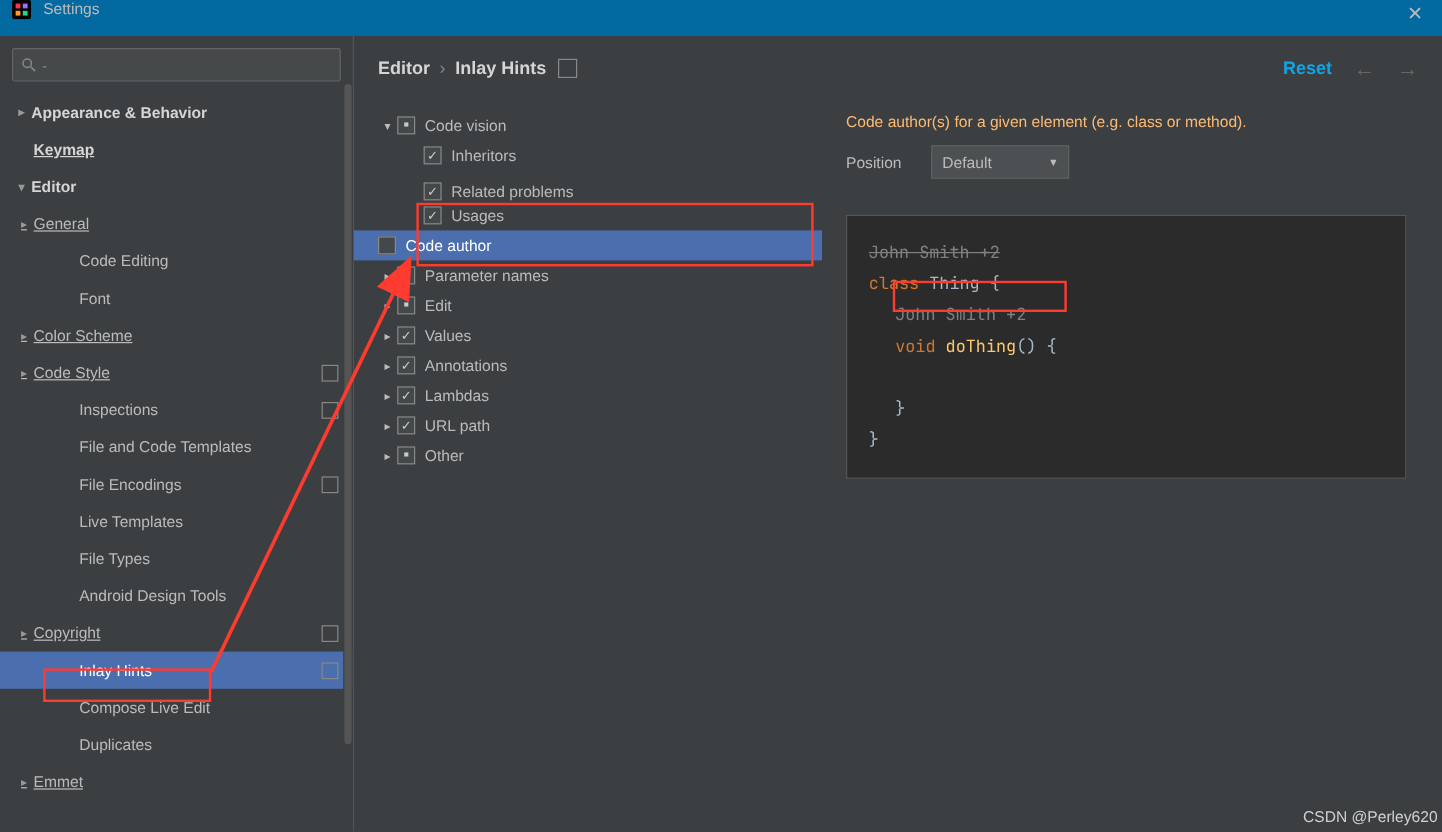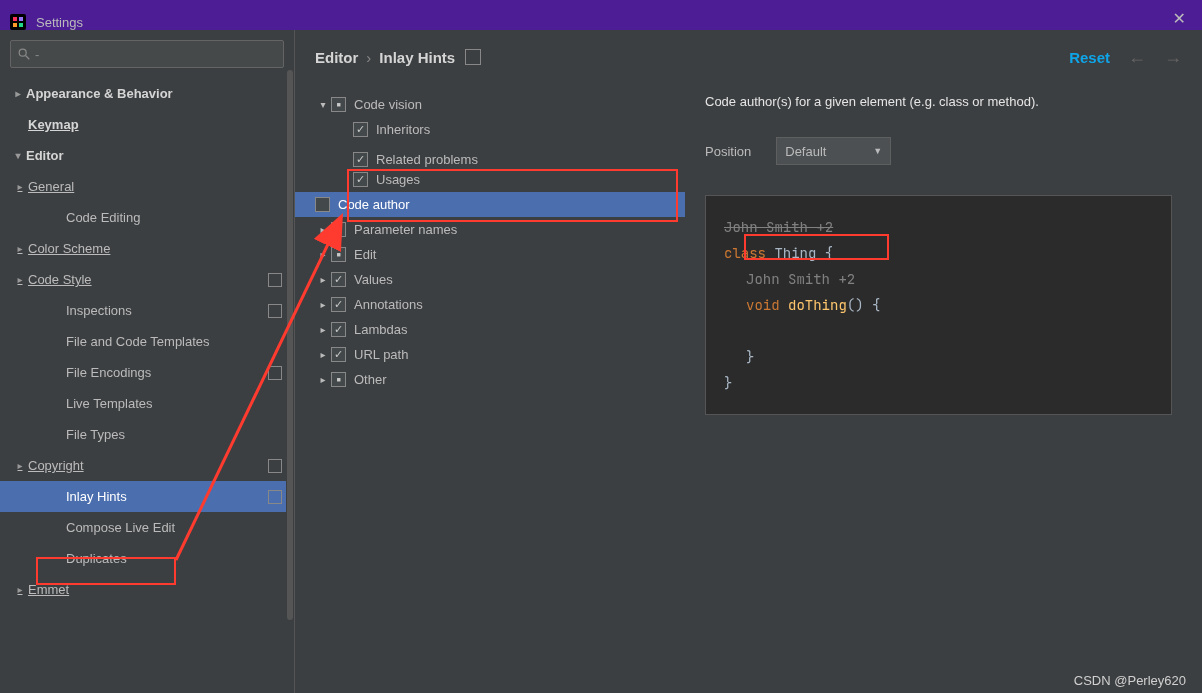--- a/index.html
+++ b/index.html
@@ -9,23 +9,23 @@
   font-family: "Segoe UI", Arial, sans-serif;
   font-size: 13px;
   color: #bbbbbb;
   overflow: hidden;
   position: relative;
 }
 
 
 .titlebar {
   height: 30px;
-  background: #4c1d95;
-  display: flex;
-  align-items: flex-end;
+  background: #0369a1;
+  display: flex;
+  align-items: flex-start;
   padding: 0 10px;
   color: #bbbbbb;
 }
 .titlebar .app-icon {
   width: 16px; height: 16px;
   margin-right: 10px;
   display: inline-flex;
 }
 .titlebar .title { font-weight: normal; }
 .titlebar .close {
@@ -175,21 +175,21 @@
   font-size: 11px;
   color: #bbb;
 }
 .mt-item .cb.checked::before { content:"✓"; color:#c9c9c9;}
 .mt-item .cb.mixed::before { content:"■"; font-size:7px; color:#c9c9c9;}
 
 .right {
   flex: 1;
   padding: 10px 30px 10px 20px;
 }
-.desc { color: #e5e5e5; margin-bottom: 28px; }
+.desc { color: #fdba74; margin-bottom: 12px; }
 .position-row {
   display:flex; align-items:center; margin-bottom:30px;
 }
 .position-row .lbl { margin-right: 25px; }
 .position-row .dropdown {
   width: 115px; height: 28px;
   background: #4c5052;
   border: 1px solid #5e6060;
   display:flex; align-items:center; padding:0 8px;
   color:#bbb;
@@ -223,21 +223,21 @@
   top: 0; left: 0;
   width: 1202px; height: 693px;
   pointer-events: none;
 }
 .redbox {
   position: absolute;
   border: 2px solid #ff3b30;
 }
 
 .watermark {
-  position:absolute; right:16px; bottom:5px;
+  position:absolute; right:4px; bottom:5px;
   color:#d0d0d0; font-size:13px;
 }
 </style>
 </head>
 <body>
 
 <div class="titlebar">
   <span class="app-icon">
     <svg viewBox="0 0 16 16">
         <rect width="16" height="16" rx="2" fill="#000"></rect>
@@ -275,20 +275,24 @@
           <span class="tree-label">Editor</span>
         </div>
         <div class="tree-item ind1">
           <span class="tree-arrow">▸</span>
           <span class="tree-label">General</span>
         </div>
         <div class="tree-item ind2">
           <span class="tree-arrow"></span>
           <span class="tree-label">Code Editing</span>
         </div>
+        <div class="tree-item ind2">
+          <span class="tree-arrow"></span>
+          <span class="tree-label">Font</span>
+        </div>
         <div class="tree-item ind1">
           <span class="tree-arrow">▸</span>
           <span class="tree-label">Color Scheme</span>
         </div>
         <div class="tree-item ind1">
           <span class="tree-arrow">▸</span>
           <span class="tree-label">Code Style</span>
           <span class="mod-badge"></span>
         </div>
         <div class="tree-item ind2">
@@ -305,20 +309,24 @@
           <span class="tree-label">File Encodings</span>
           <span class="mod-badge"></span>
         </div>
         <div class="tree-item ind2">
           <span class="tree-arrow"></span>
           <span class="tree-label">Live Templates</span>
         </div>
         <div class="tree-item ind2">
           <span class="tree-arrow"></span>
           <span class="tree-label">File Types</span>
+        </div>
+        <div class="tree-item ind2">
+          <span class="tree-arrow"></span>
+          <span class="tree-label">Android Design Tools</span>
         </div>
         <div class="tree-item ind1">
           <span class="tree-arrow">▸</span>
           <span class="tree-label">Copyright</span>
           <span class="mod-badge"></span>
         </div>
         <div class="tree-item ind2 selected">
           <span class="tree-arrow"></span>
           <span class="tree-label">Inlay Hints</span>
           <span class="mod-badge"></span>

